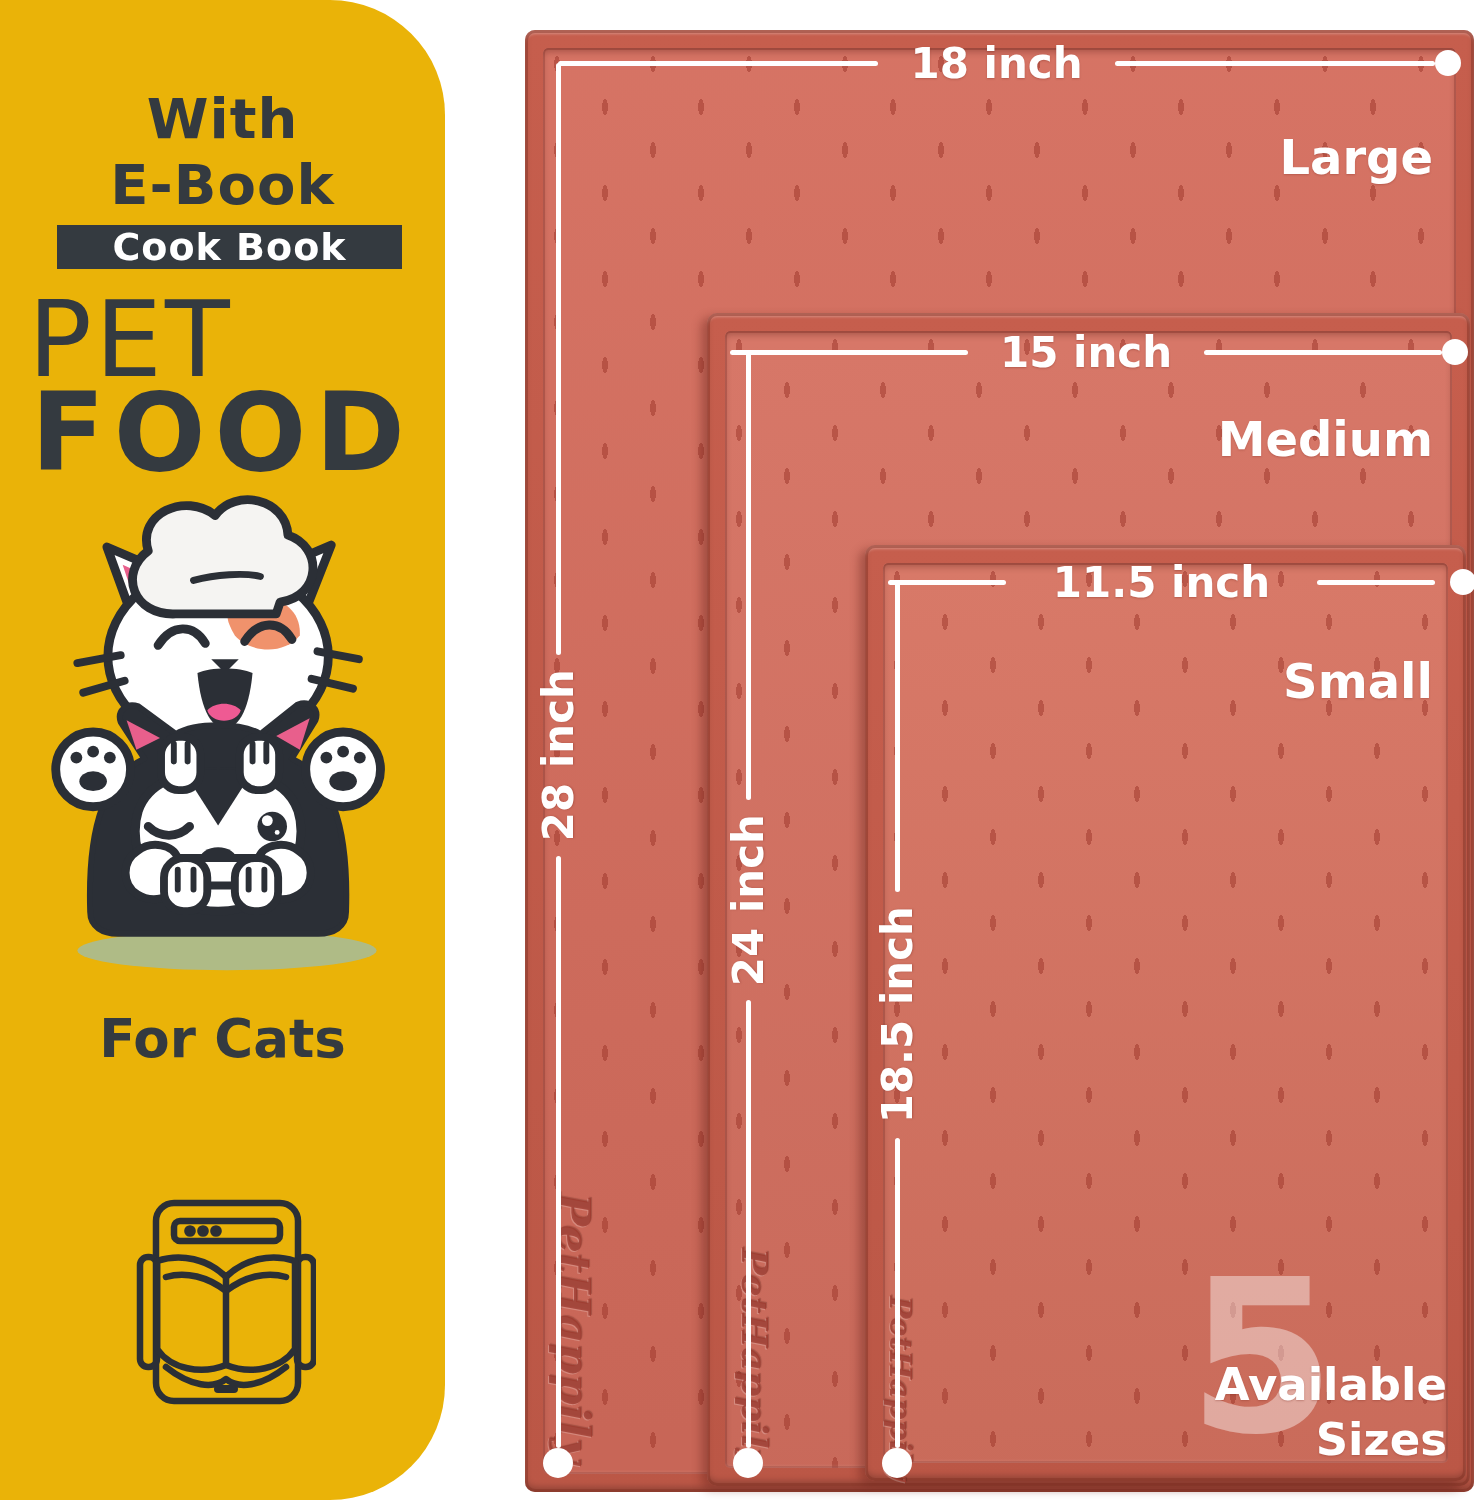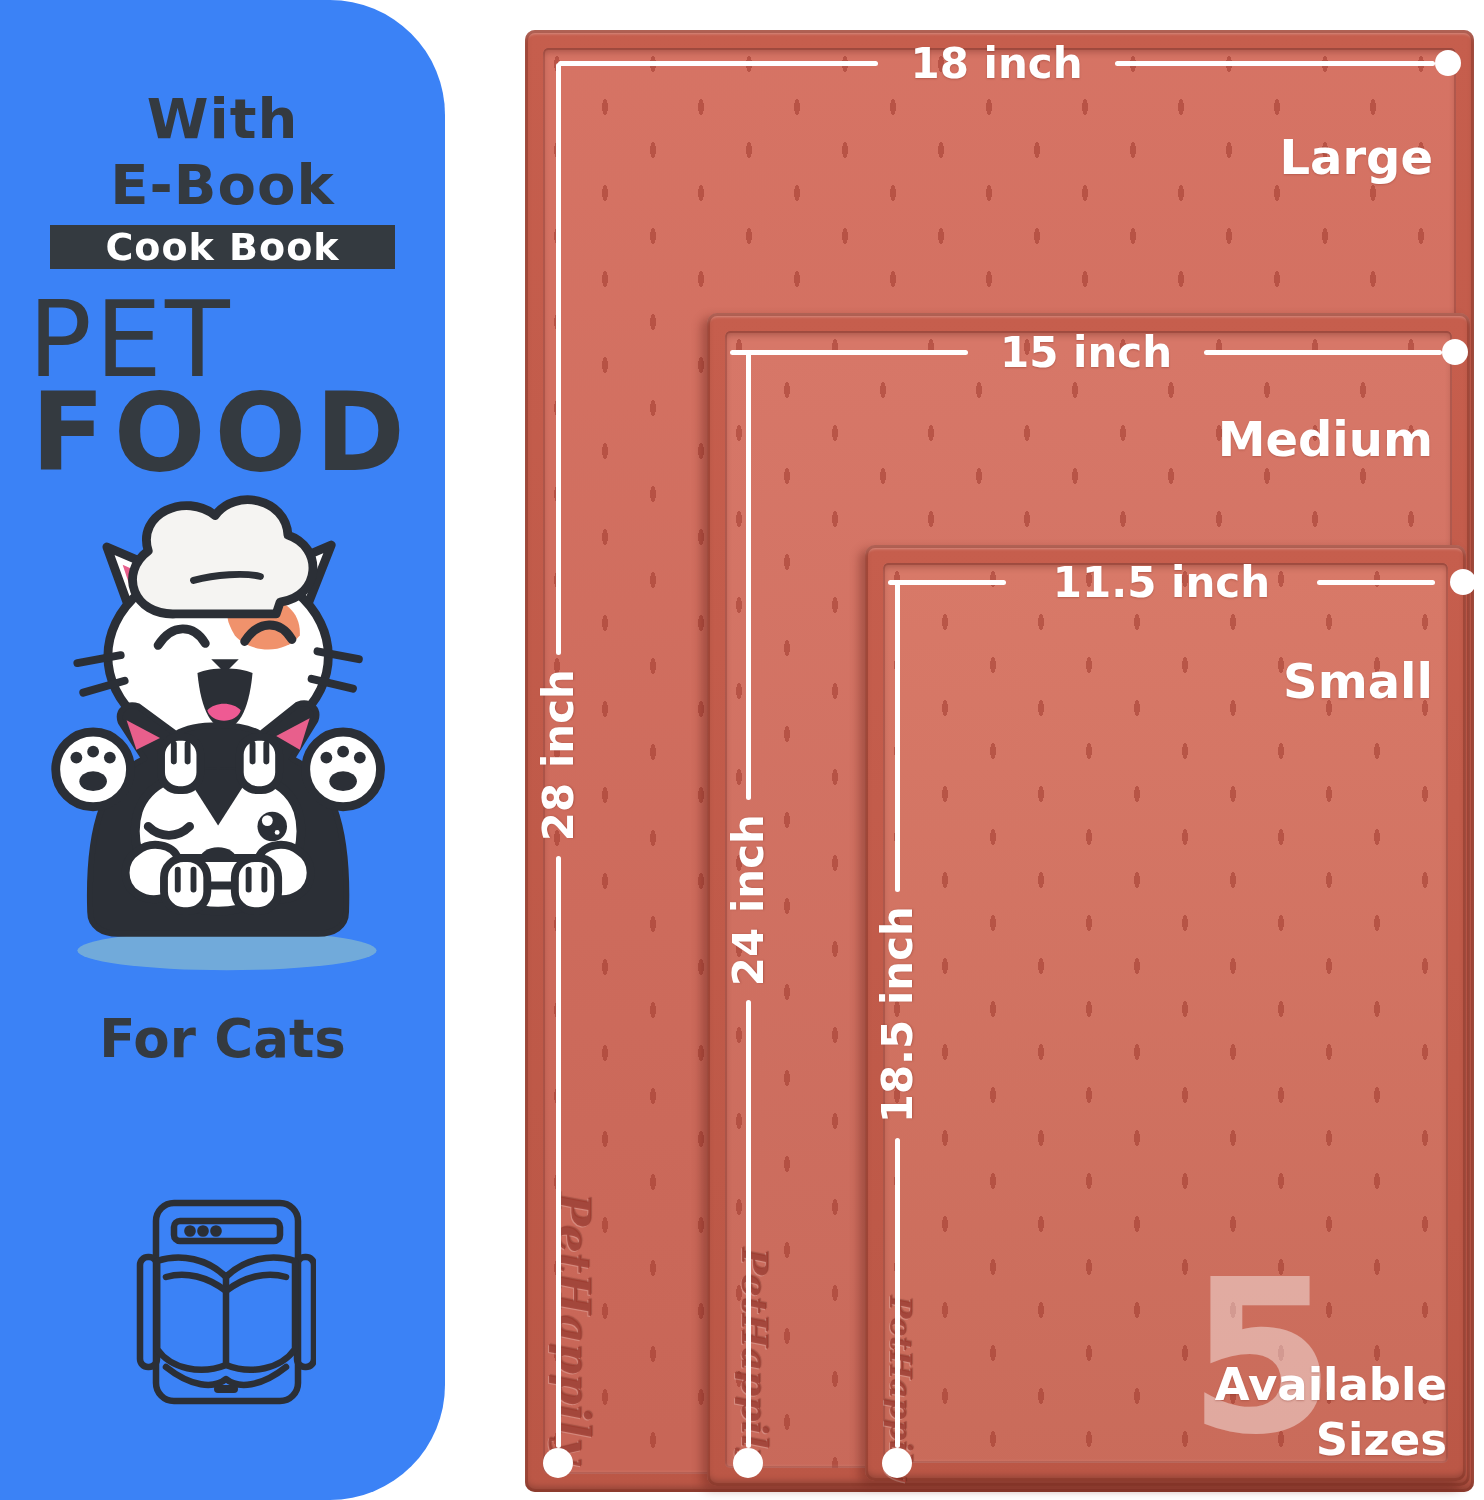--- a/index.html
+++ b/index.html
@@ -4,29 +4,29 @@
 <style>
   html,body { margin:0; padding:0; background:#ffffff; }
   #stage {
     position:relative; width:1484px; height:1500px; overflow:hidden;
     background:#ffffff; font-family:"DejaVu Sans","Liberation Sans",sans-serif;
   }
 
   
   .sidebar {
     position:absolute; left:0; top:0; width:445px; height:1500px;
-    background:#3b82f6; border-radius:0 115px 115px 0;
+    background:#eab308; border-radius:0 115px 115px 0;
   }
   .sb-head {
     position:absolute; top:86px; left:0; width:100%;
     text-align:center; color:#343a40; font-weight:bold;
     font-size:56px; line-height:1.17; letter-spacing:1px;
   }
   .badge {
-    position:absolute; left:50px; top:225px; width:345px; height:44px;
+    position:absolute; left:57px; top:225px; width:345px; height:44px;
     background:#343a40; color:#ffffff; display:flex; align-items:center; justify-content:center;
     font-size:38px; font-weight:bold; letter-spacing:1px;
   }
   .title1 {
     position:absolute; top:287px; left:0; width:100%; text-align:left;
     color:#343a40; font-weight:normal; font-size:106px; letter-spacing:3px; line-height:1;margin-left:28px;
   }
   .title2 {
     position:absolute; top:379px; left:0; width:100%; text-align:center;
     color:#343a40; font-weight:bold; font-size:108px; letter-spacing:9px; line-height:1;

